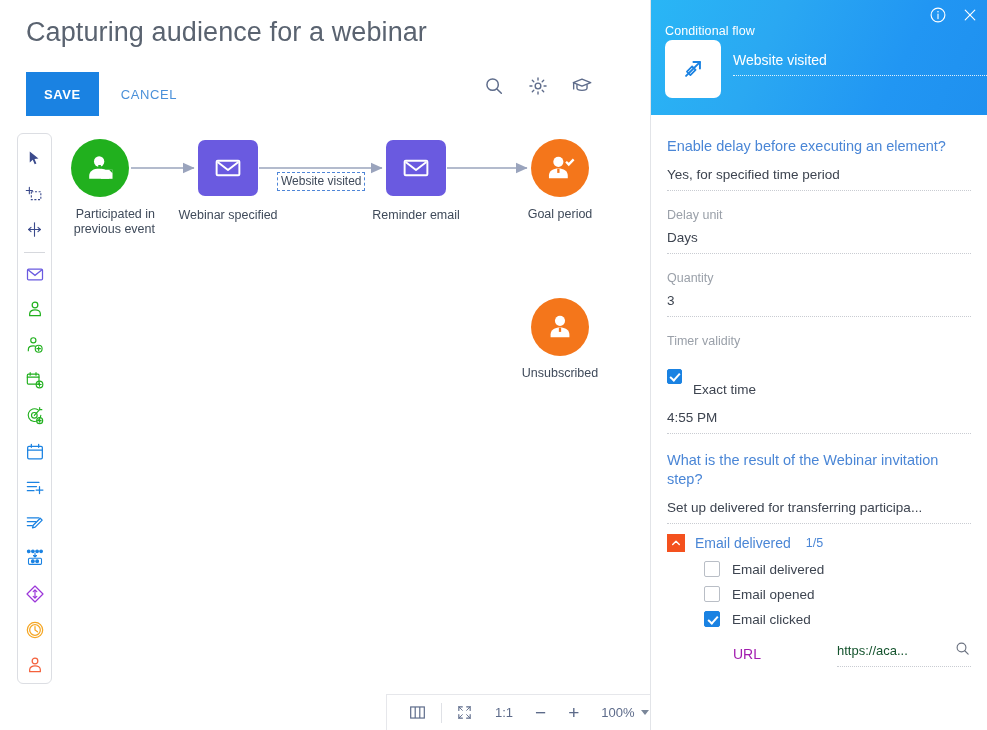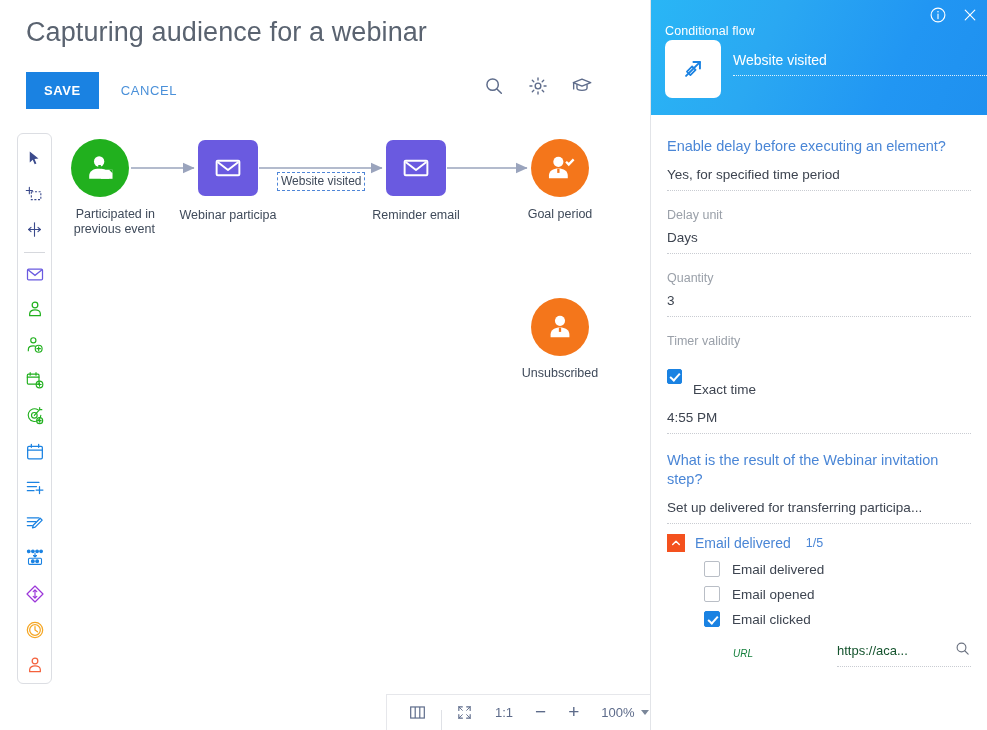--- a/index.html
+++ b/index.html
@@ -20,21 +20,21 @@
   }
   .page-title {
     position:absolute; left:26px; top:17px;
     font-size: 27px; font-weight: 400; color:#5a6370; letter-spacing:0.1px;
     white-space:nowrap;
   }
   .action-row { position:absolute; left:26px; top:72px; display:flex; align-items:center; gap:0; }
   .btn-save {
     background:#1a82e2; color:#fff; border:none;
     font-size:13px; font-weight:700; letter-spacing:0.6px;
-    padding:0 18px; height:37px; line-height:29px;
+    padding:0 18px; height:44px; line-height:29px;
     cursor:pointer; font-family:inherit;
   }
   .btn-cancel {
     background:none; border:none; color:#4a90d9;
     font-size:13px; letter-spacing:0.6px; font-weight:400;
     margin-left:22px; cursor:pointer; font-family:inherit; padding:0;
   }
   .top-icons { position:absolute; right:57px; top:75px; display:flex; gap:22px; align-items:center; }
   .top-icons .ti { width:22px; height:22px; cursor:pointer; color:#5d6b8a; }
 
@@ -73,21 +73,21 @@
   .conn-label {
     position:absolute;
     background:#fff; border:1px dashed #4f86d8;
     font-size:12px; color:#3f4a5a; padding:1px 3px 2px 3px;
     white-space:nowrap; cursor:pointer;
   }
 
   
   .zoombar {
     position:absolute; left:386px; top:694px; height:36px;
-    display:flex; align-items:flex-end; gap:0;
+    display:flex; align-items:center; gap:0;
     background:#fff; border-top:1px solid #e6e7eb; border-left:1px solid #e6e7eb;
     padding:0 6px 0 10px;
   }
   .zb-item {
     display:flex; align-items:center; justify-content:center;
     height:36px; padding:0 11px; cursor:pointer; color:#5d6b8a; font-size:13px;
   }
   .zb-divider { width:1px; height:20px; background:#dfe1e6; margin:0 3px; }
   .zoom-pct { font-size:13px; color:#5d6b8a; }
   .caret-dn {
@@ -168,21 +168,21 @@
     border-radius:2px; flex:none; cursor:pointer; position:relative;
   }
   .sub-chk.on { background:#1a82e2; border-color:#1a82e2; }
   .sub-chk.on:after {
     content:""; position:absolute; left:4.5px; top:1.5px;
     width:4px; height:8px; border:solid #fff; border-width:0 2px 2px 0;
     transform:rotate(42deg);
   }
   .sub-label { font-size:13.5px; color:#3d4450; }
   .url-row { display:flex; align-items:center; margin-top:13px; padding-left:66px; gap:0; }
-  .url-lbl { font-size:10px; color:#15803d; width:104px;font-style:italic; }
+  .url-lbl { font-size:14px; color:#a21caf; width:104px; }
   .url-field {
     flex:1; display:flex; align-items:center; justify-content:space-between;
     border-bottom:1px dotted #c9ccd2; padding-bottom:5px; cursor:pointer;
   }
   .url-val { font-size:13px; color:#14532d; }
 </style>
 </head>
 <body>
 
 <div class="app">
@@ -369,21 +369,21 @@
         <div class="node-label two">Participated in previous event</div>
       </div>
 
       <div class="node" style="left:198px; top:140px;">
         <div class="node-rect" style="background:#6a5ae0;">
           <svg viewBox="0 0 32 24" width="26" height="20" fill="none" stroke="#fff" stroke-width="2.4">
             <rect x="2" y="3" width="28" height="18" rx="1.4"></rect>
               <path d="M3.2 4.6L16 14.4 28.8 4.6" stroke-linejoin="round"></path>
           </svg>
         </div>
-        <div class="node-label">Webinar participa</div>
+        <div class="node-label">Webinar specified</div>
       </div>
 
       <div class="node" style="left:386px; top:140px;">
         <div class="node-rect" style="background:#6a5ae0;">
           <svg viewBox="0 0 32 24" width="26" height="20" fill="none" stroke="#fff" stroke-width="2.4">
             <rect x="2" y="3" width="28" height="18" rx="1.4"></rect>
               <path d="M3.2 4.6L16 14.4 28.8 4.6" stroke-linejoin="round"></path>
           </svg>
         </div>
         <div class="node-label">Reminder email</div>

